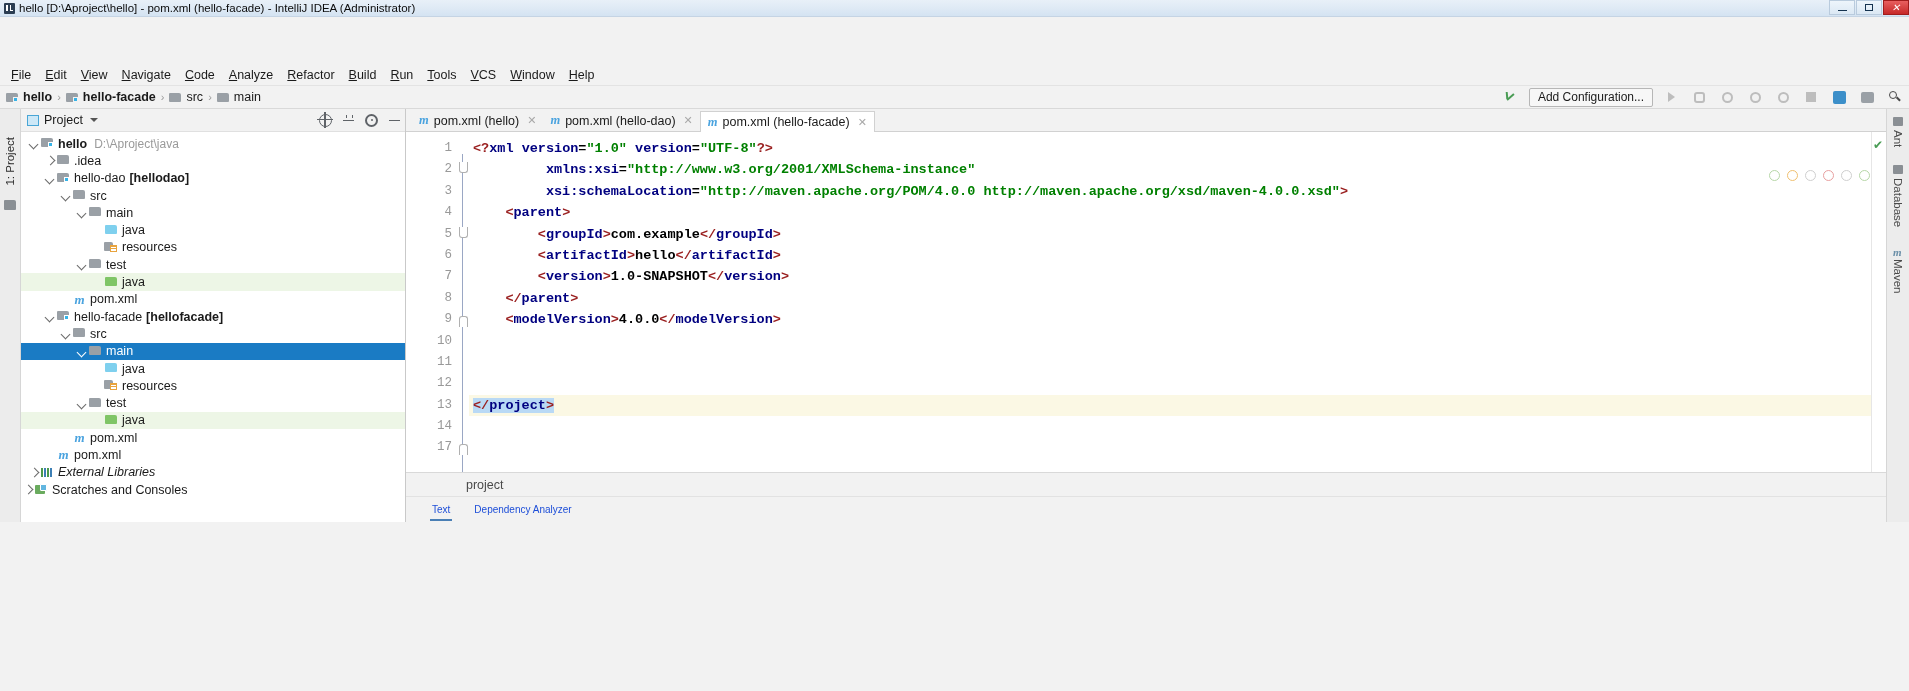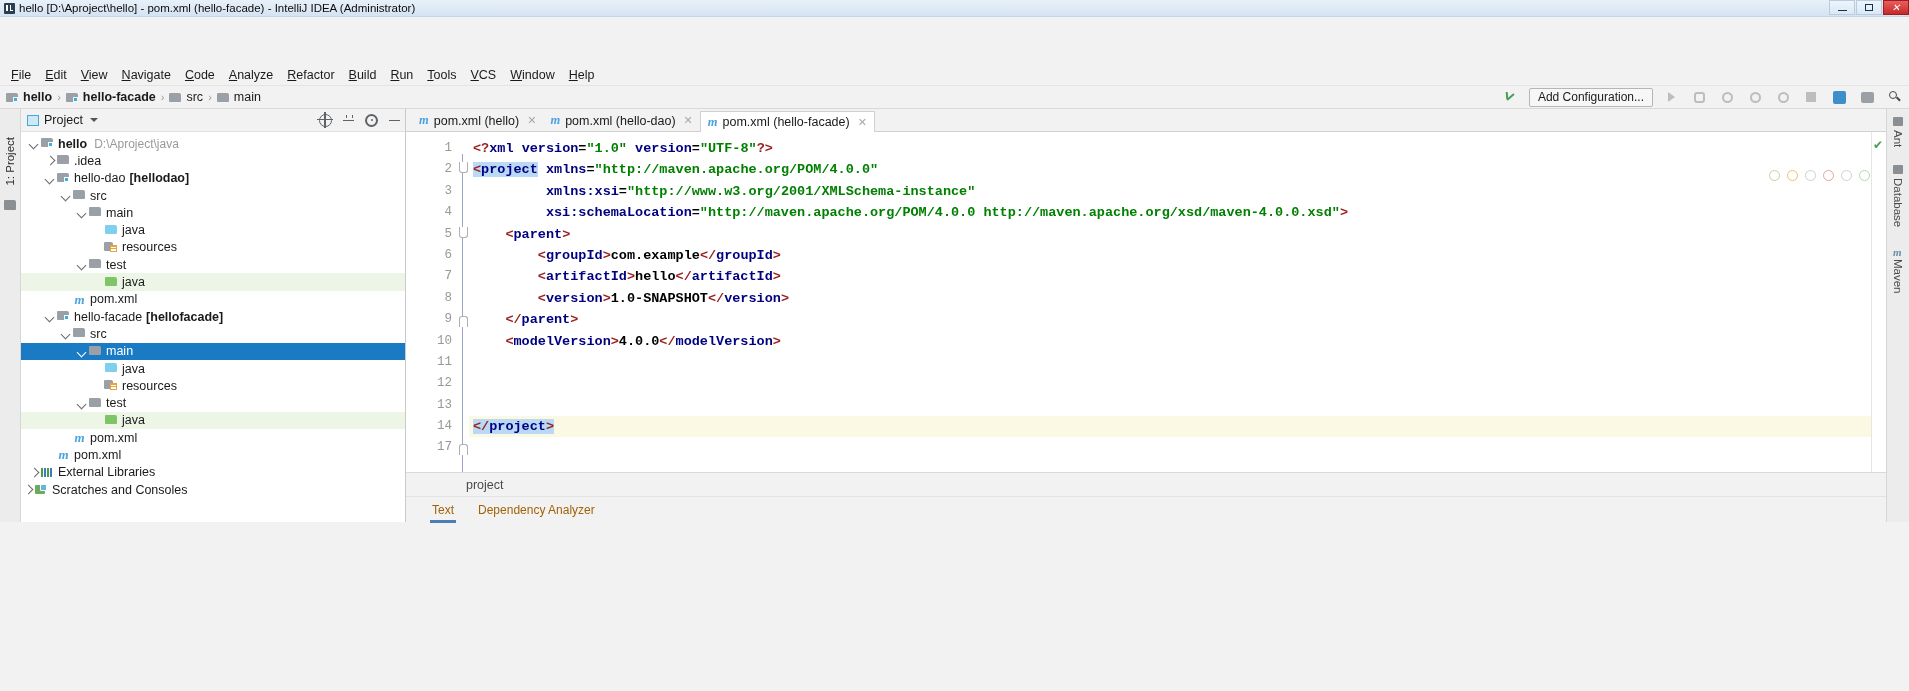--- a/index.html
+++ b/index.html
@@ -145,21 +145,21 @@
   .val{color:#008000;font-weight:bold;}
   .txt{color:#000;font-weight:bold;}
   .pi{color:#9a2020;font-weight:bold;}
   .selhl{background:#b9d9f5;}
 
   .insp-strip{position:absolute;right:0;top:0;width:14px;bottom:0;background:#fff;border-left:1px solid #e6e6e6;}
   .insp-check{position:absolute;right:3px;top:6px;color:#499c54;font-size:12px;}
 
   .hintline{height:23px;display:flex;align-items:center;background:#f2f2f2;border-top:1px solid #d9d9d9;padding-left:60px;font-size:12.5px;color:#4a4a4a;flex:none;}
   .bottabs{height:25px;display:flex;align-items:center;background:#f2f2f2;border-top:1px solid #e2e2e2;padding-left:24px;gap:20px;flex:none;}
-  .btab{font-size:12px;color:#a16207;padding:3px 2px;position:relative;text-align:right;}
+  .btab{font-size:10px;color:#1d4ed8;padding:3px 2px;position:relative;text-align:right;}
   .btab.active:after{content:"";position:absolute;left:0;right:0;bottom:-3px;height:2.5px;background:#4a7fb5;}
 
   
   .rightstrip{width:22px;background:#ececec;border-left:1px solid #d6d6d6;display:flex;flex-direction:column;align-items:center;padding-top:8px;gap:18px;flex:none;}
   .rtab{writing-mode:vertical-rl;font-size:11.5px;color:#4a4a4a;white-space:nowrap;display:flex;align-items:center;gap:4px;}
   .rtab .ric{display:inline-block;width:10px;height:9px;background:#8a8f94;border-radius:1px;}
   .rtab .ric.mvn{background:none;font-family:"Liberation Serif",serif;font-style:italic;font-weight:bold;color:#6a8fa8;font-size:11px;writing-mode:horizontal-tb;}
 
   .gutter-marks{position:absolute;right:16px;top:38px;display:flex;gap:7px;align-items:center;}
   .gm{width:11px;height:11px;border-radius:50%;border:1.6px solid #cfcfcf;box-sizing:border-box;}
@@ -372,21 +372,21 @@
           <div class="row" style="padding-left: 38px;">
             <span class="arrow"></span>
             <span class="ic mvn">m</span>
             <span class="lbl">pom.xml</span>
           </div>
           <div class="row" style="padding-left: 22px;">
             <span class="arrow"></span>
             <span class="ic mvn">m</span>
             <span class="lbl">pom.xml</span>
           </div>
-          <div class="row" style="padding-left: 6px;">
+          <div class="row" style="padding-left: 6px; font-style: italic;">
             <span class="arrow closed"></span>
             <span class="ic libs"></span>
             <span class="lbl">External Libraries</span>
           </div>
           <div class="row" style="">
             <span class="arrow closed"></span>
             <span class="ic scr"></span>
             <span class="lbl">Scratches and Consoles</span>
           </div>
         </div>
@@ -450,21 +450,20 @@
             <div class="fold"></div>
             <div class="fold"></div>
             <div class="fold"></div>
             <div class="fold"></div>
             <div class="fold">
               <span class="boxu"></span>
             </div>
           </div>
         <div class="code" id="code">
             <div class="cl"><span class="pi">&lt;?</span><span class="tag">xml</span><span class="txt"> </span><span class="attr">version</span><span class="txt">=</span><span class="val">"1.0"</span><span class="txt"> </span><span class="attr">version</span><span class="txt">=</span><span class="val">"UTF-8"</span><span class="pi">?&gt;</span></div>
-            <div class="cl"><span class="ang selhl">&lt;</span><span class="tag selhl">project</span><span class="txt"> </span><span class="attr">xmlns</span><span class="txt">=</span><span class="val">"http://maven.apache.org/POM/4.0.0"</span></div>
             <div class="cl"><span class="txt">         </span><span class="attr">xmlns:xsi</span><span class="txt">=</span><span class="val">"http://www.w3.org/2001/XMLSchema-instance"</span></div>
             <div class="cl"><span class="txt">         </span><span class="attr">xsi:schemaLocation</span><span class="txt">=</span><span class="val">"http://maven.apache.org/POM/4.0.0 http://maven.apache.org/xsd/maven-4.0.0.xsd"</span><span class="ang">&gt;</span></div>
             <div class="cl"><span class="txt">    </span><span class="ang">&lt;</span><span class="tag">parent</span><span class="ang">&gt;</span></div>
             <div class="cl"><span class="txt">        </span><span class="ang">&lt;</span><span class="tag">groupId</span><span class="ang">&gt;</span><span class="txt">com.example</span><span class="ang">&lt;/</span><span class="tag">groupId</span><span class="ang">&gt;</span></div>
             <div class="cl"><span class="txt">        </span><span class="ang">&lt;</span><span class="tag">artifactId</span><span class="ang">&gt;</span><span class="txt">hello</span><span class="ang">&lt;/</span><span class="tag">artifactId</span><span class="ang">&gt;</span></div>
             <div class="cl"><span class="txt">        </span><span class="ang">&lt;</span><span class="tag">version</span><span class="ang">&gt;</span><span class="txt">1.0-SNAPSHOT</span><span class="ang">&lt;/</span><span class="tag">version</span><span class="ang">&gt;</span></div>
             <div class="cl"><span class="txt">    </span><span class="ang">&lt;/</span><span class="tag">parent</span><span class="ang">&gt;</span></div>
             <div class="cl"><span class="txt">    </span><span class="ang">&lt;</span><span class="tag">modelVersion</span><span class="ang">&gt;</span><span class="txt">4.0.0</span><span class="ang">&lt;/</span><span class="tag">modelVersion</span><span class="ang">&gt;</span></div>
             <div class="cl">&nbsp;</div>
             <div class="cl">&nbsp;</div>

